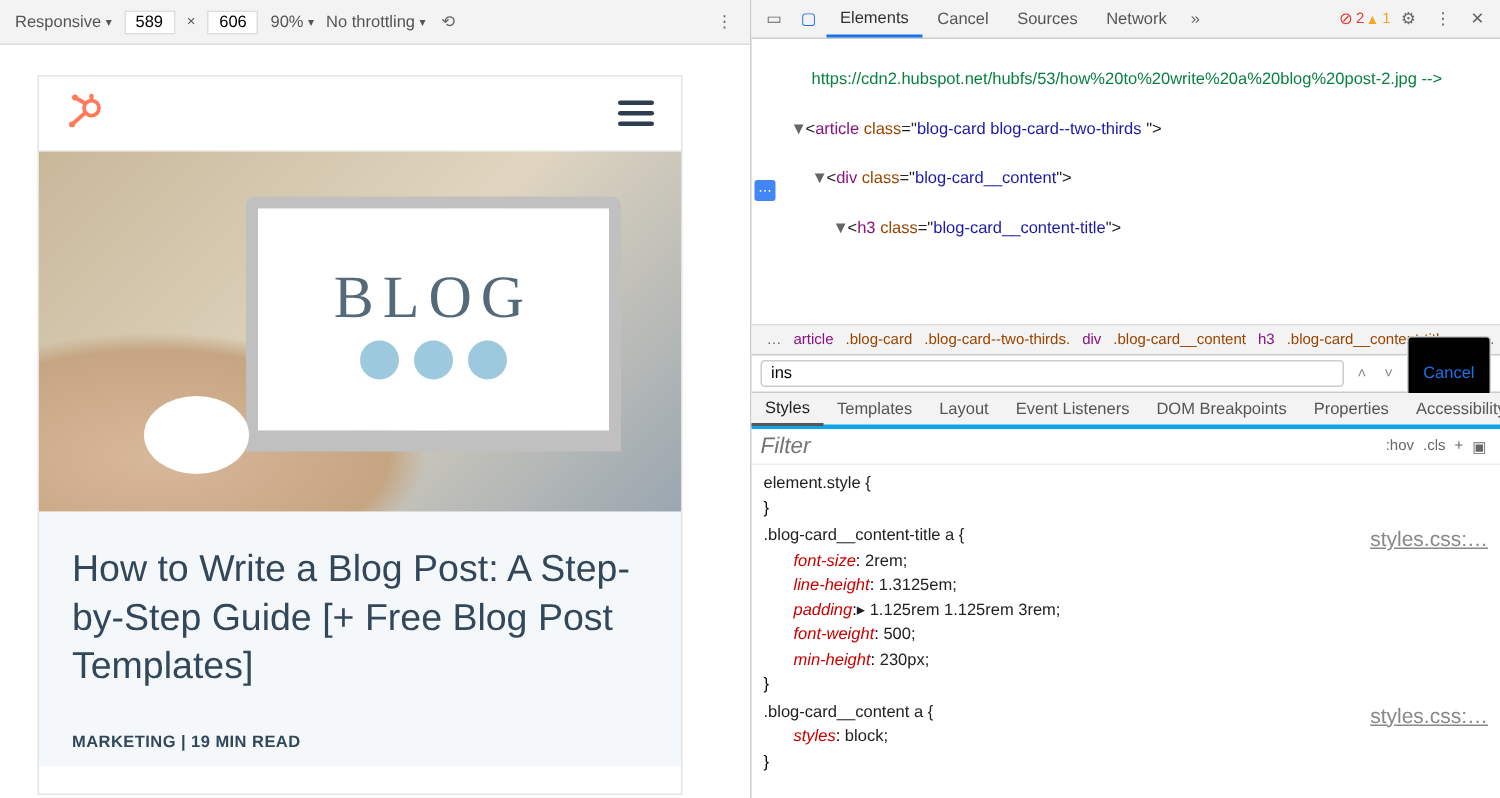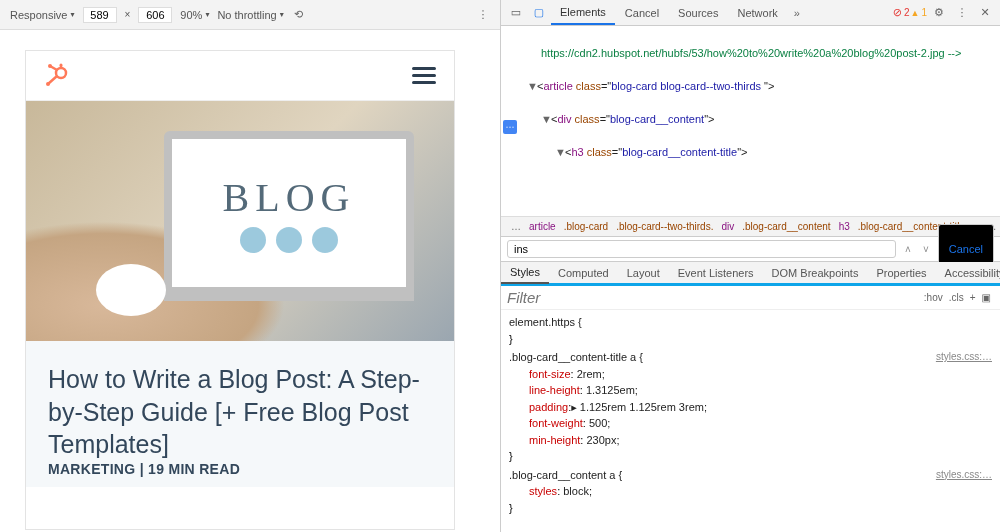--- a/index.html
+++ b/index.html
@@ -26,21 +26,21 @@
     .laptop { position:absolute; right: 40px; top: 30px; width: 250px; height: 170px; background: #d4d4d4; border-radius: 6px 6px 0 0; border: 8px solid #c0c0c0; border-bottom: 14px solid #c0c0c0; }
     .laptop-screen { width: 100%; height: 100%; background: #fff; display:flex; flex-direction:column; align-items:center; justify-content:center; }
     .blog-word { font-family: serif; font-size: 40px; letter-spacing: 6px; color: #546a79; font-weight: 300; }
     .circles { display:flex; gap: 10px; margin-top: 6px; }
     .circles span { width: 26px; height: 26px; border-radius: 50%; background: #5aa5c7; opacity:.6; }
     .cup { position:absolute; bottom: 25px; left: 70px; width: 70px; height: 52px; background: #fff; border-radius: 50%; }
     .arm { position:absolute; bottom:0; left:0; width: 260px; height: 120px; background: radial-gradient(ellipse at 30% 70%, #d8b89a 0%, #c5a582 60%, transparent 70%); }
     
     .blog-content { padding: 22px 22px 10px; background: #f5f8fa; }
     .blog-title { font-size: 25px; font-weight: 400; color: #33475b; line-height: 1.3; }
-    .blog-meta { font-size: 14px; font-weight: 700; color: #33475b; letter-spacing: .3px; }
+    .blog-meta { font-size: 11px; font-weight: 700; color: #33475b; margin-top: 28px; letter-spacing: .3px; }
     
     
     .right-pane { width: 500px; height: 100%; background:#fff; border-left: 1px solid #ccc; display:flex; flex-direction:column; font-size: 11px; }
     .dt-tabs { height: 26px; border-bottom: 1px solid #ccc; display:flex; align-items:center; padding: 0 4px; gap: 1px; background:#f3f3f3; }
     .dt-tabs .ico { width:22px; text-align:center; color:#666; cursor:pointer; }
     .dt-tabs .tab { padding: 5px 9px; color:#555; cursor:pointer; }
     .dt-tabs .tab.active { border-bottom: 2px solid #1a73e8; color:#333; }
     .dt-tabs .chev { color:#666; padding: 0 6px; cursor:pointer; }
     .dt-tabs .spacer { flex:1; }
     .dt-tabs .err { color:#e53935; font-size:10px; display:flex; align-items:center; gap:2px;}
@@ -74,23 +74,23 @@
     .styles-tabs .stab { padding: 4px 9px; color:#555; cursor:pointer; white-space:nowrap; }
     .styles-tabs .stab.active { border-bottom: 2px solid #555; color:#222; }
     
     .filter-bar { height: 24px; border-bottom: 1px solid #eee; display:flex; align-items:center; padding: 0 6px; }
     .filter-bar input { border:none; outline:none; font-size:15px; flex:1; color:#888; font-style:italic; }
     .filter-bar .tool { color:#666; font-size:10px; padding: 0 3px; cursor:pointer;text-align:center; }
     
     .styles-content { flex:1; overflow:hidden; font-family: Menlo, Consolas, monospace; font-size:11px; padding: 4px 8px; line-height: 1.5; }
     .rule { position:relative; margin-bottom: 2px; }
     .rule .selector { color:#222; }
-    .rule .link { position:absolute; right:0; top:0; color:#888; text-decoration:underline; cursor:pointer; font-size:10px; }
+    .rule .link { position:absolute; right:0; top:0; color:#888; text-decoration:underline; cursor:pointer; font-size:14px; }
     .rule .prop { padding-left: 20px; }
-    .prop .pname { color:#c80000; }
+    .prop .pname { color:#c80000;font-style:italic; }
     .prop .pval { color:#222; }
     .swatch { display:inline-block; width:10px; height:10px; border:1px solid #888; vertical-align:middle; margin-right:3px; background:#33475b; }
   </style>
 </head>
 <body>
 
 <div class="left-pane">
   <div class="device-toolbar">
     <span class="sel">Responsive</span>
     <input class="dim" value="589" style="">
@@ -193,34 +193,34 @@
 
   <div class="find-bar">
     <input value="ins" style="">
     <span class="nav">˄</span>
     <span class="nav">˅</span>
     <span class="cancel">Cancel</span>
   </div>
 
   <div class="styles-tabs">
     <span class="stab active">Styles</span>
-    <span class="stab">Computed</span>
+    <span class="stab">Templates</span>
     <span class="stab">Layout</span>
     <span class="stab">Event Listeners</span>
     <span class="stab">DOM Breakpoints</span>
     <span class="stab">Properties</span>
     <span class="stab">Accessibility</span>
   </div>
 
   <div class="filter-bar">
     <input placeholder="Filter" style="">
     <span class="tool">:hov</span>
     <span class="tool">.cls</span>
     <span class="tool">+</span>
     <span class="tool">▣</span>
   </div>
 
   <div class="styles-content" id="styles-content">
-      <div class="rule"><span class="selector">element.https {</span><div>}</div></div>
+      <div class="rule"><span class="selector">element.style {</span><div>}</div></div>
       <div class="rule"><span class="selector">.blog-card__content-title a {</span><span class="link">styles.css:…</span><div class="prop"><span class="pname">font-size</span>:<span class="pval"> 2rem;</span></div><div class="prop"><span class="pname">line-height</span>:<span class="pval"> 1.3125em;</span></div><div class="prop"><span class="pname">padding</span>:<span class="pval">▸ 1.125rem 1.125rem 3rem;</span></div><div class="prop"><span class="pname">font-weight</span>:<span class="pval"> 500;</span></div><div class="prop"><span class="pname">min-height</span>:<span class="pval"> 230px;</span></div><div>}</div></div>
       <div class="rule"><span class="selector">.blog-card__content a {</span><span class="link">styles.css:…</span><div class="prop"><span class="pname">styles</span>:<span class="pval"> block;</span></div><div>}</div></div>
     </div>
 </div>
 
 </body></html>

